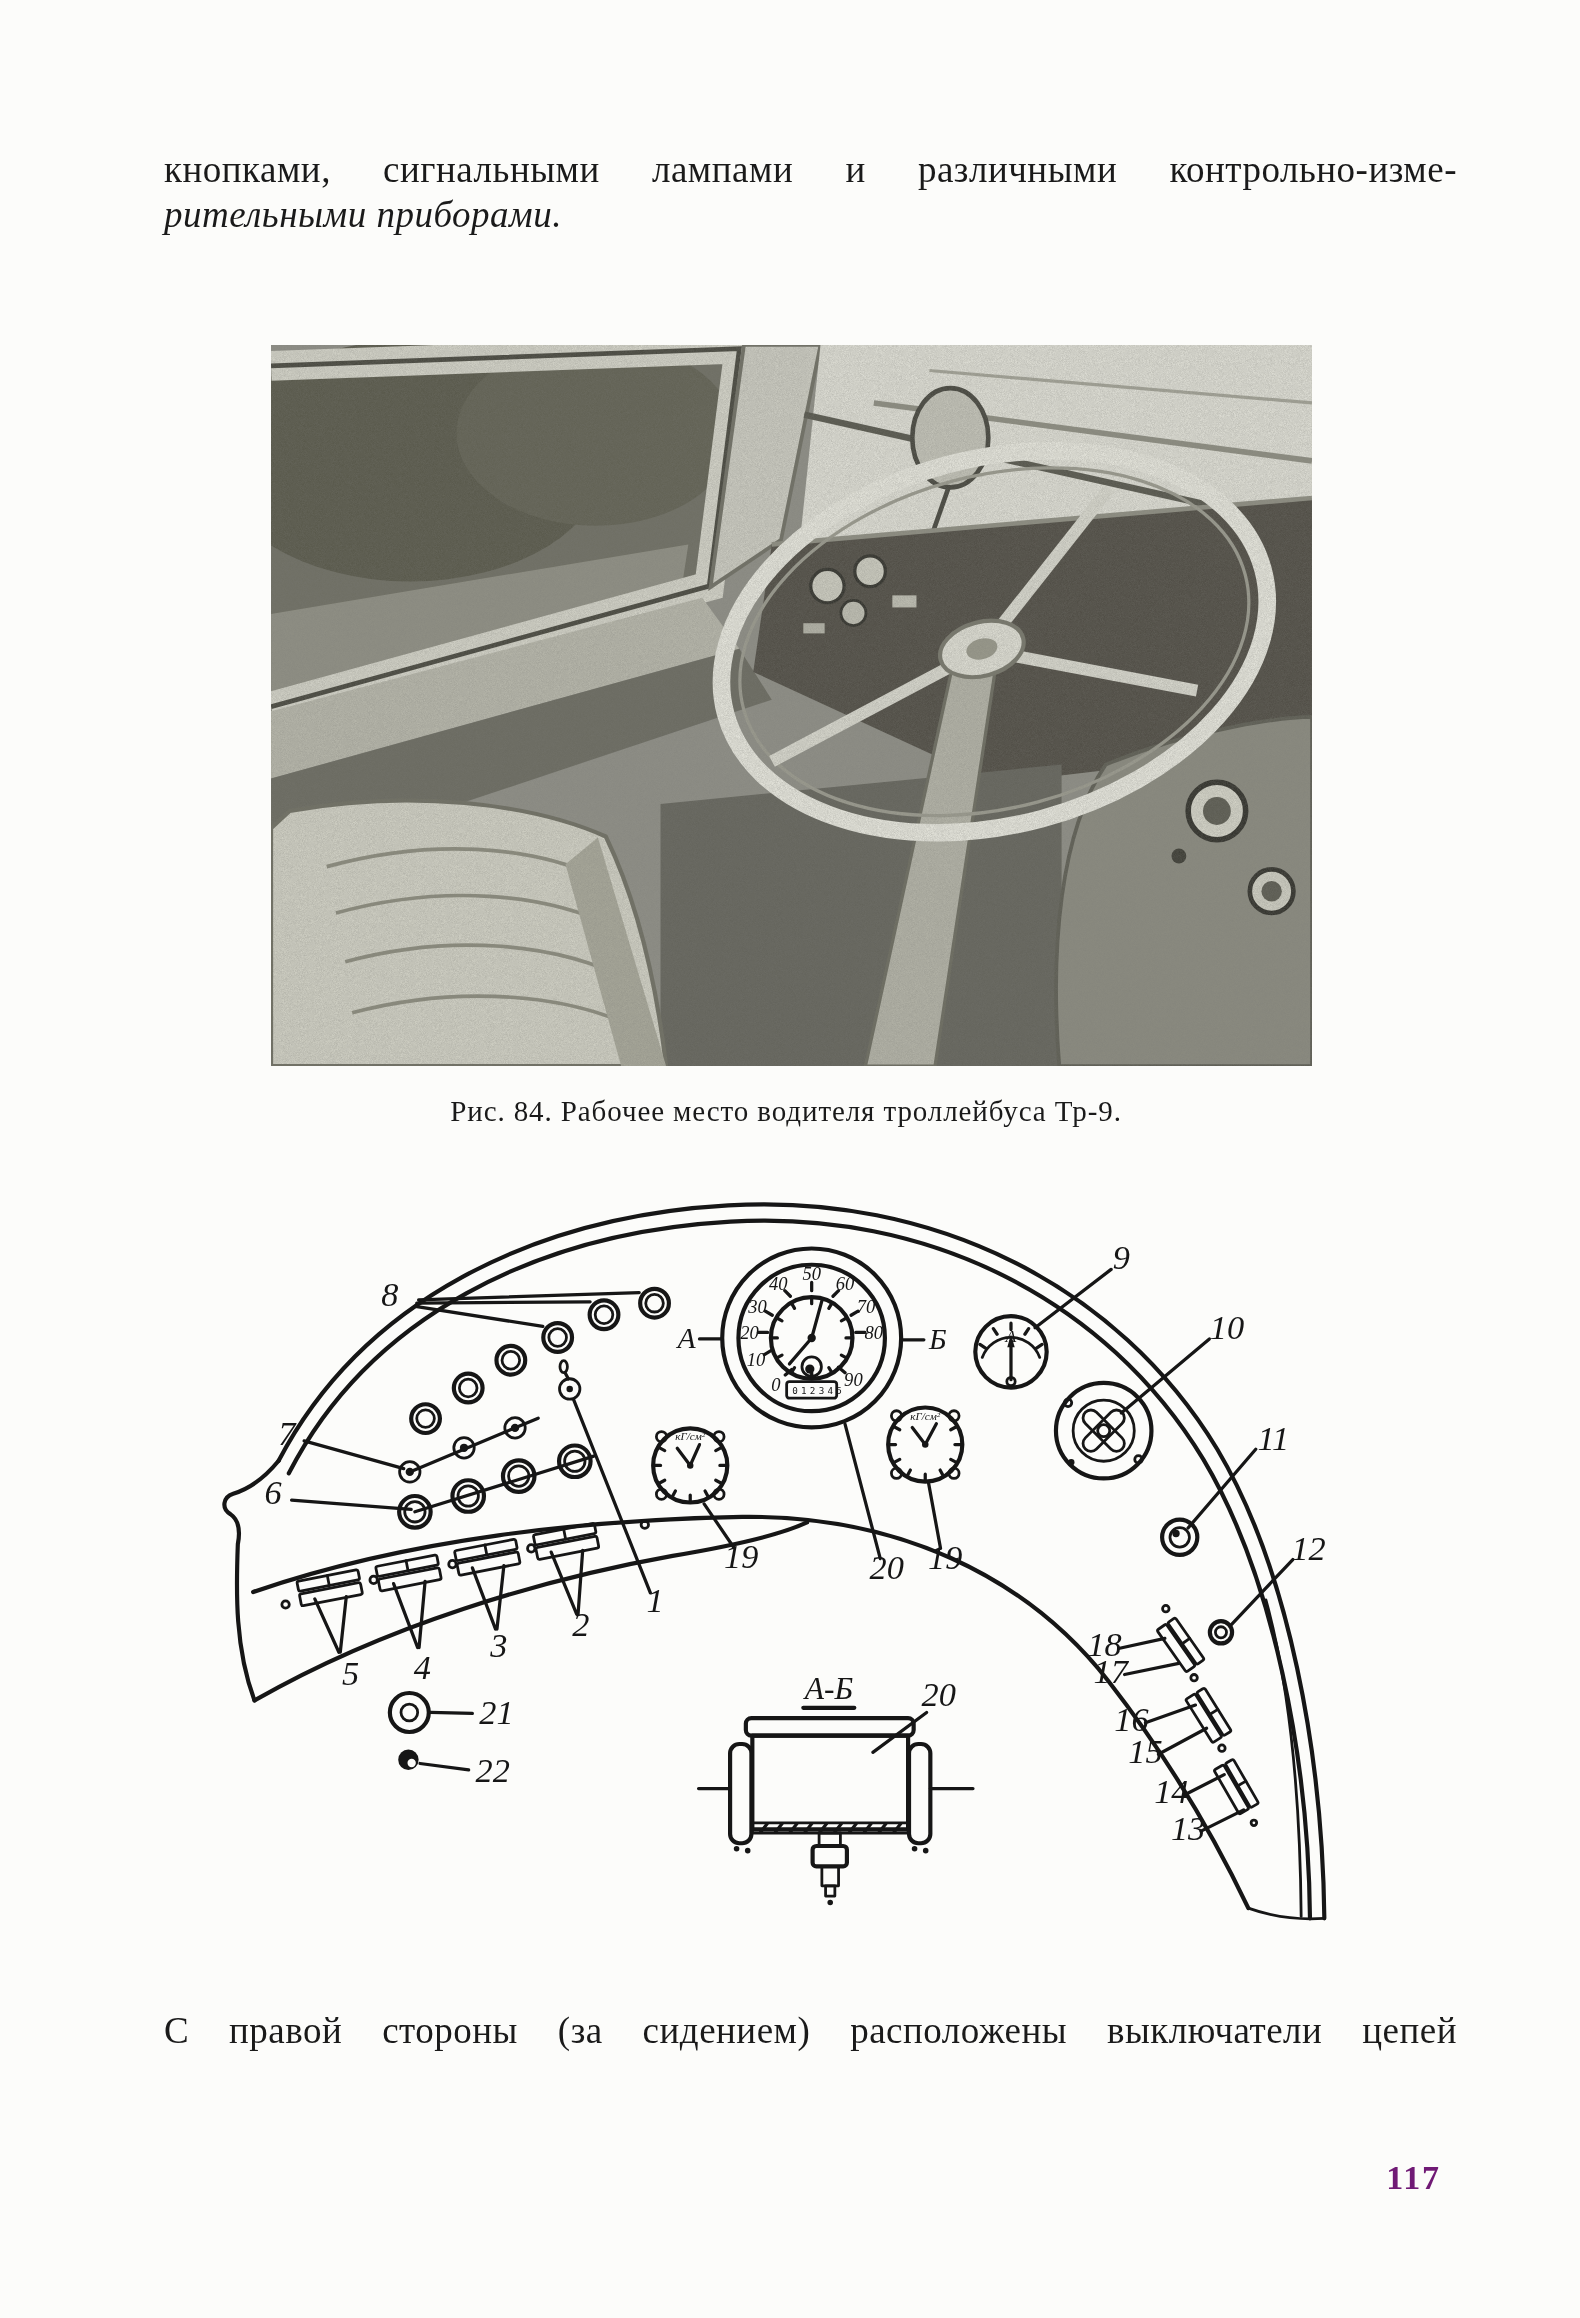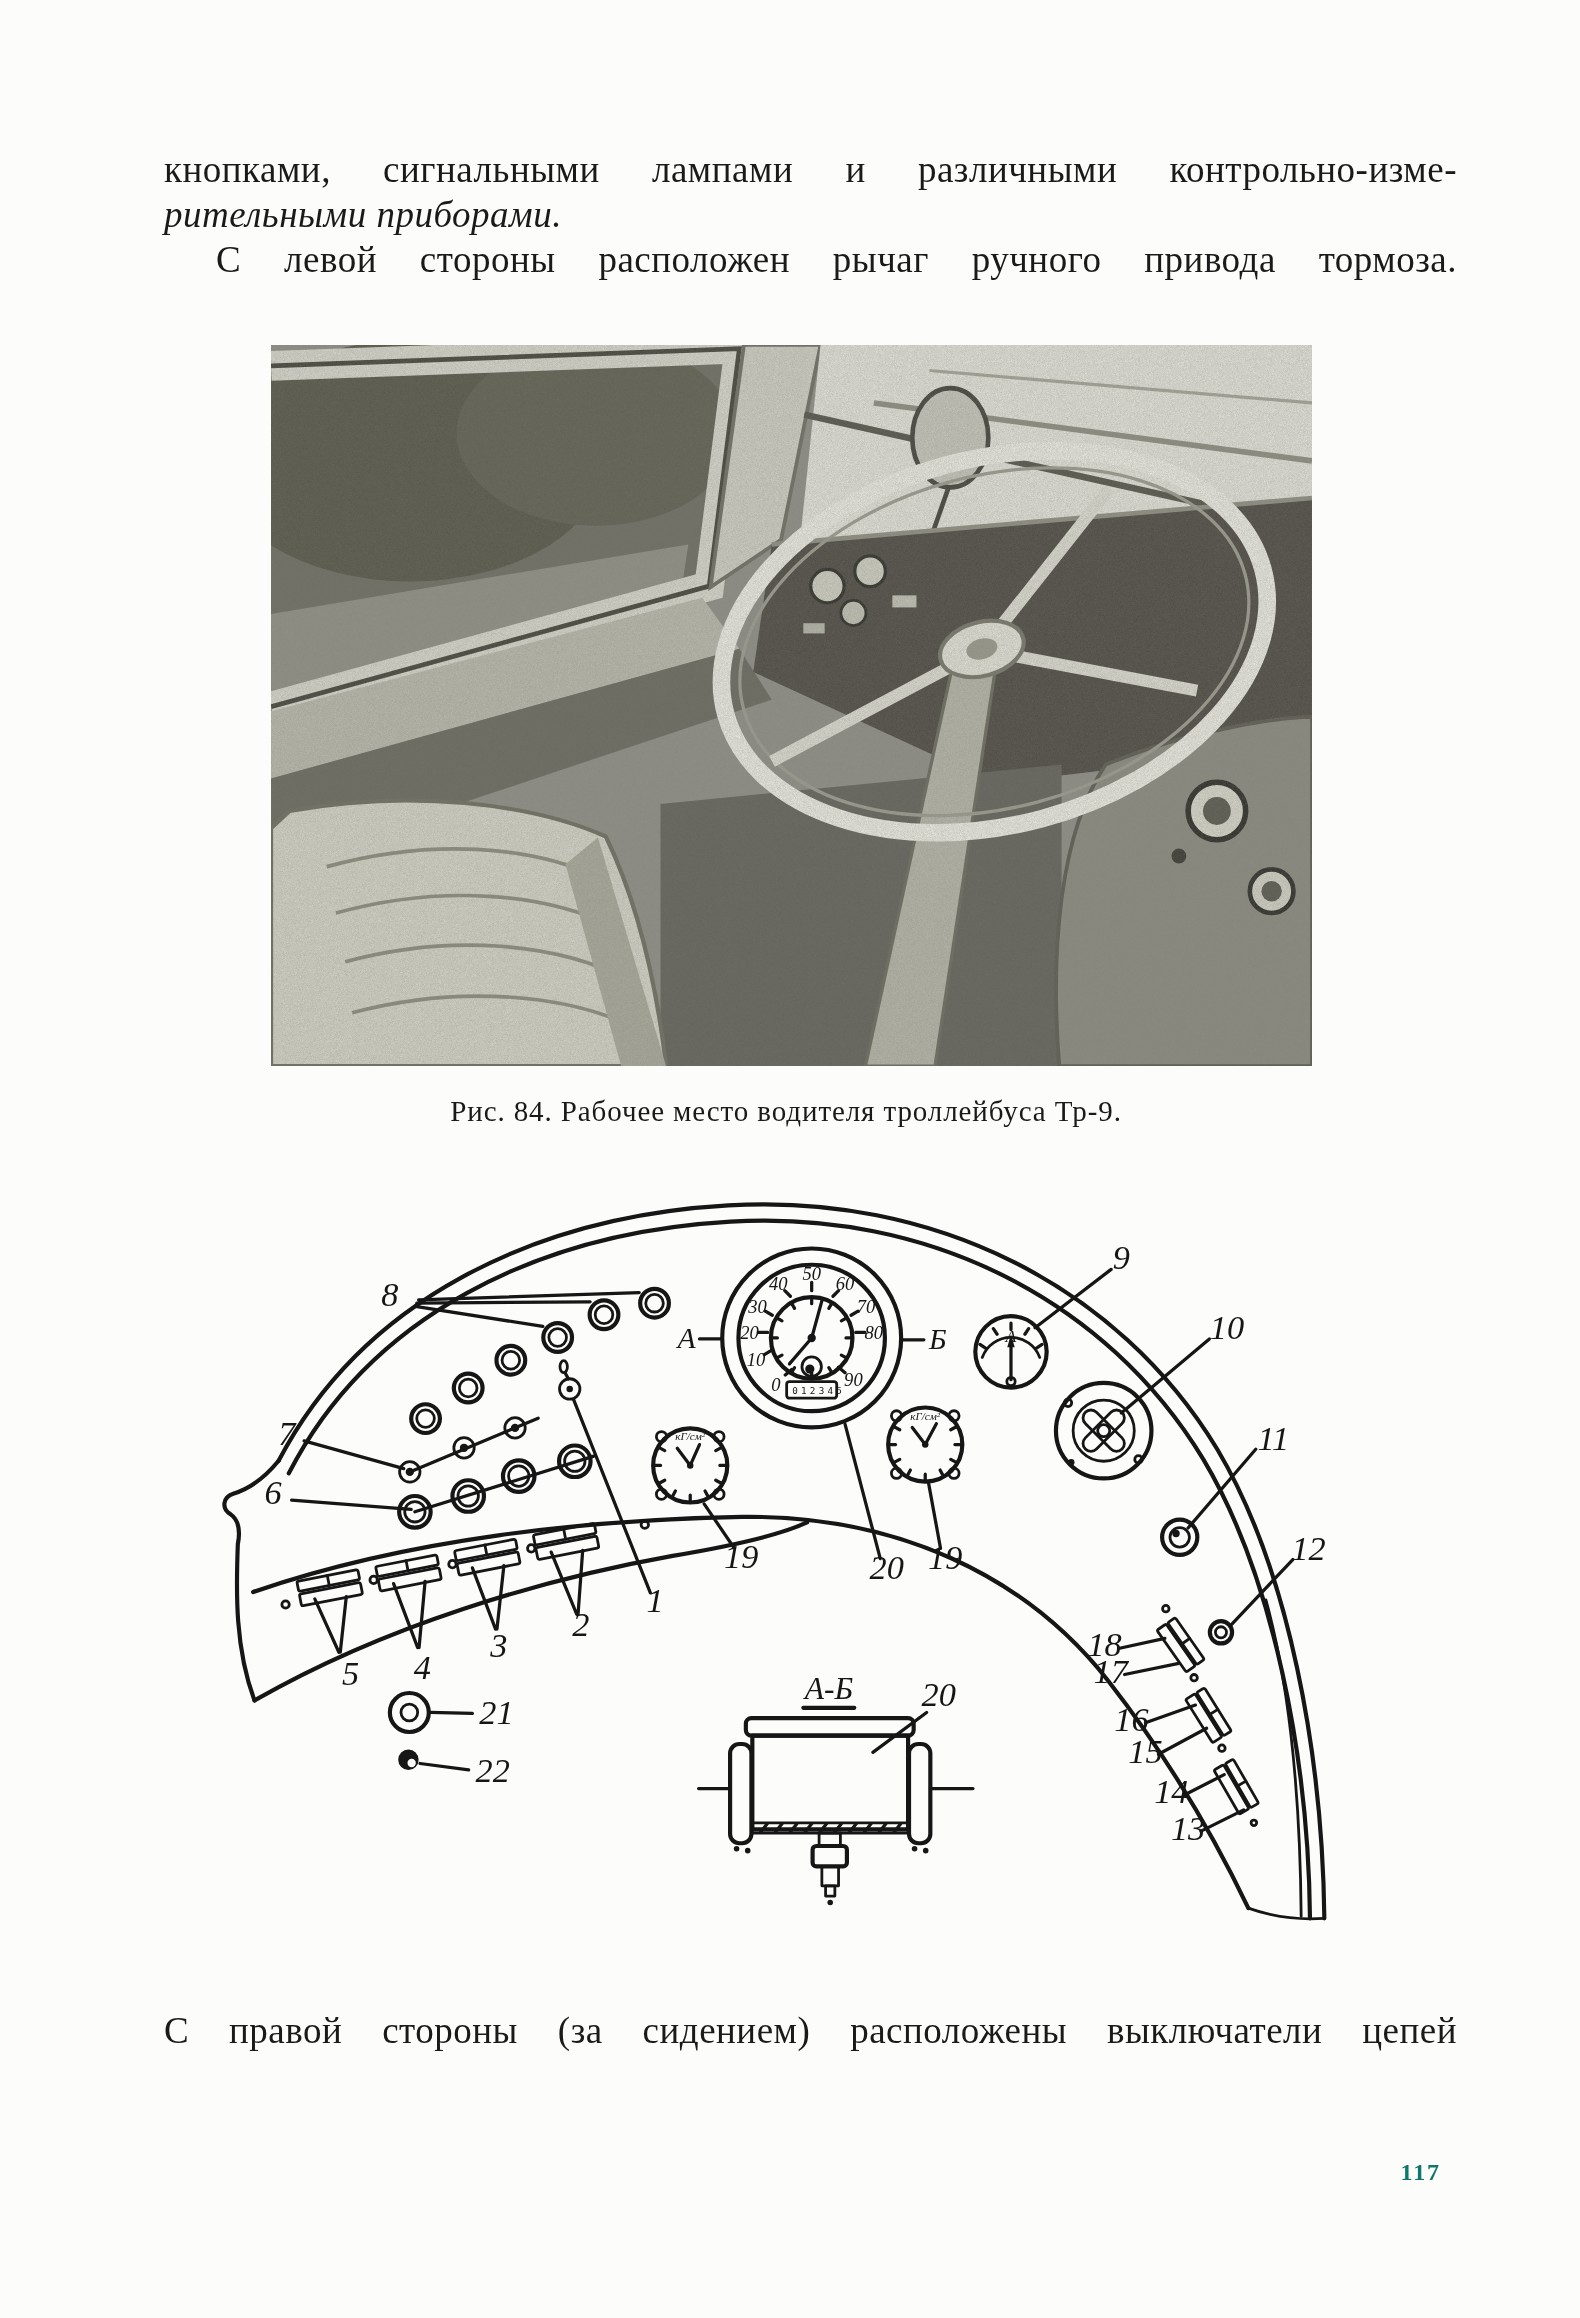--- a/index.html
+++ b/index.html
@@ -10,41 +10,40 @@
   }
   .bodytext{position:absolute; left:164px; width:1293px; font-size:37px; line-height:45px;
     letter-spacing:0.5px; color:#1a1a1a;}
   .line-fill{text-align:justify; text-align-last:justify;}
   .line-left{text-align:left;font-style:italic;}
   .indent{text-indent:52px;}
   .caption{position:absolute; left:0; width:1572px; text-align:center; font-size:29px;
     letter-spacing:0.9px; color:#1a1a1a;}
   .photo-wrap{position:absolute; left:271px; top:345px; width:1041px; height:721px;}
   .diagram-wrap{position:absolute; left:209px; top:1185px; width:1159px; height:788px;}
-  .pagenum{position:absolute; right:139px; top:2159px; font-size:24px; font-weight:bold;
-    letter-spacing:1.9px; color:#0f766e;}
+  .pagenum{position:absolute; right:139px; top:2159px; font-size:34px; font-weight:bold;
+    letter-spacing:1.9px; color:#701a75;}
   svg{display:block;}
   .dln{stroke:#161616; fill:none; stroke-width:9; stroke-linecap:round; stroke-linejoin:round;}
   .thin{stroke-width:6;}
   .lead{stroke:#161616; fill:none; stroke-width:7; stroke-linecap:round;}
   .co{font:italic 74px "Liberation Serif",serif; fill:#161616; text-anchor:middle;}
   .co-s{font:italic 64px "Liberation Serif",serif; fill:#161616; text-anchor:middle;}
   .tick-num{font:italic 40px "Liberation Serif",serif; fill:#161616; text-anchor:middle;}
   .tiny{font:italic 24px "Liberation Serif",serif; fill:#161616; text-anchor:middle;}
   .odo{font:20px "DejaVu Sans Mono",monospace; fill:#161616; letter-spacing:7px;}
 </style>
 </head>
 <body>
 
 <div class="page">
 
   <div class="bodytext" style="top:147px">
     <div class="line-fill">кнопками, сигнальными лампами и различными контрольно-изме-</div>
     <div class="line-left">рительными приборами.</div>
-    <div class="line-fill indent">С левой стороны расположен рычаг ручного привода тормоза.</div>
   </div>
 
   <div class="photo-wrap">
     <svg viewBox="0 0 2245 1555" width="1041" height="721">
       <defs>
         <filter id="grain" x="0" y="0" width="100%" height="100%">
           <feTurbulence type="fractalNoise" baseFrequency="0.9" numOctaves="2" result="n"></feTurbulence>
           <feColorMatrix in="n" type="matrix" values="0 0 0 0 0.2  0 0 0 0 0.2  0 0 0 0 0.18  0 0 0 0.9 0"></feColorMatrix>
         </filter>
       </defs>

